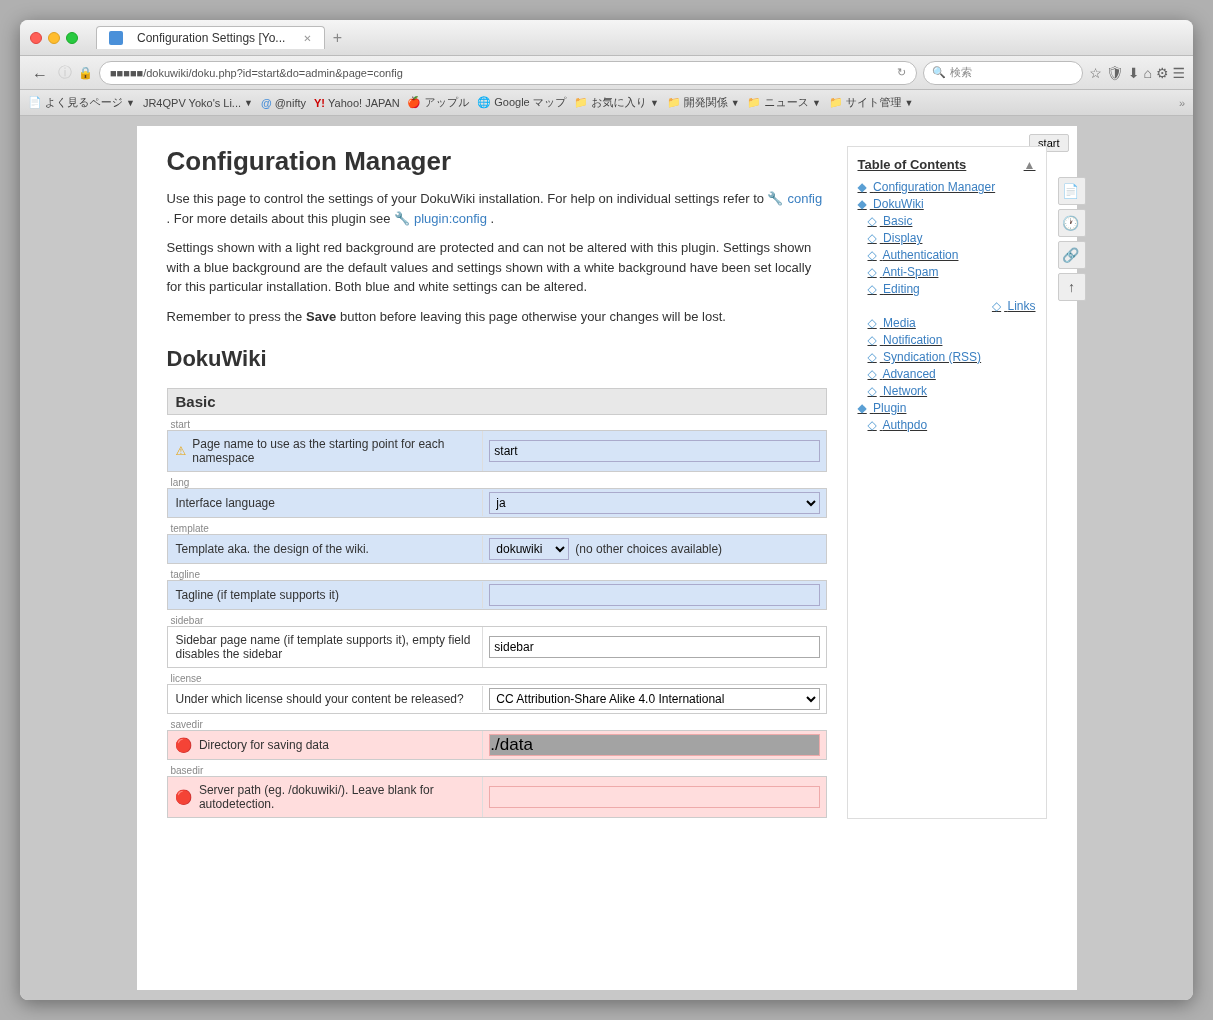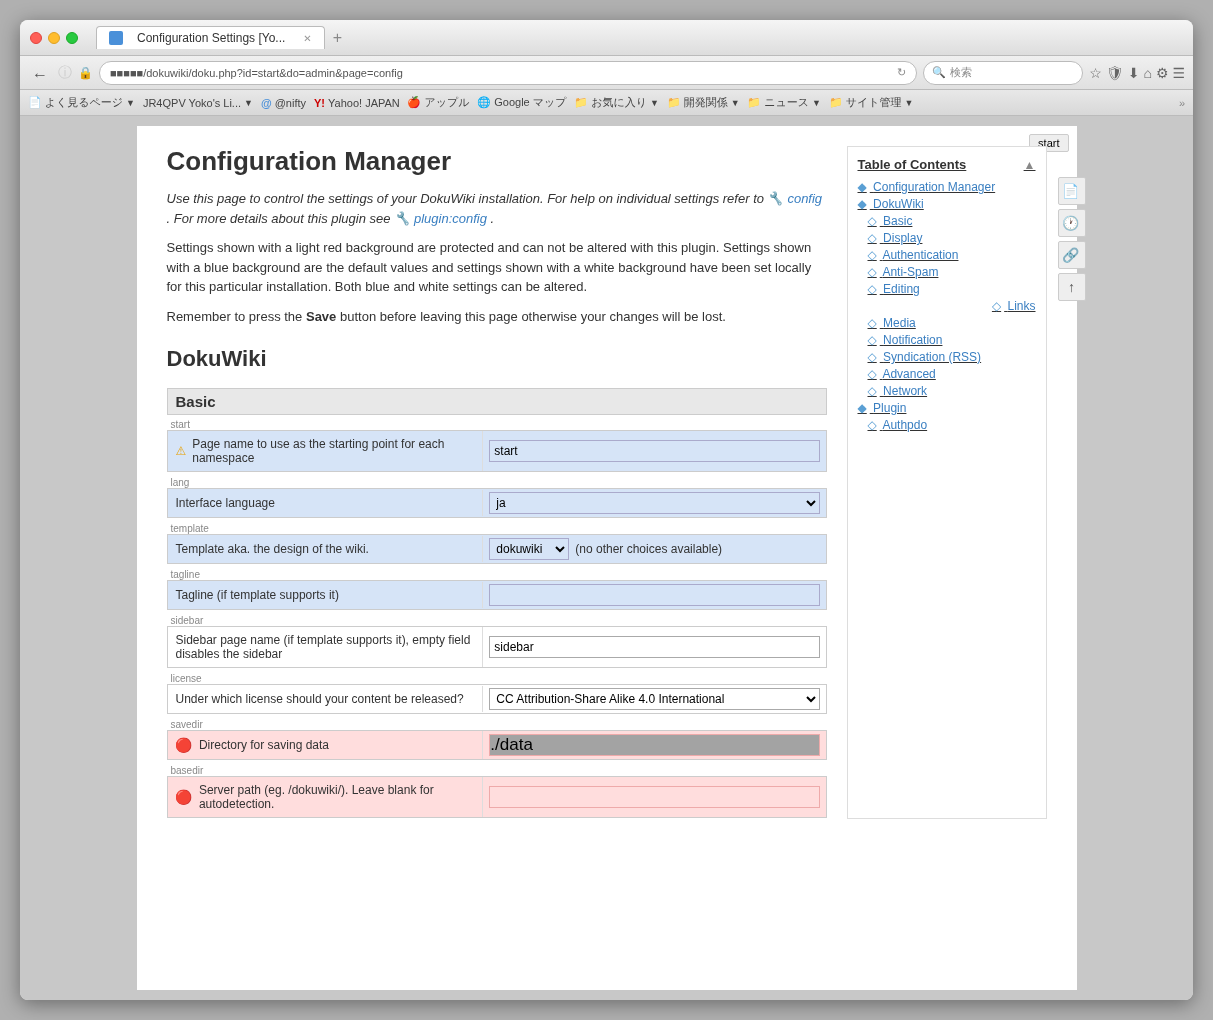--- a/index.html
+++ b/index.html
@@ -218,21 +218,20 @@
       font-weight: bold;
       color: #333;
       margin-bottom: 12px;
     }
 
     .description {
       font-size: 13px;
       color: #333;
       line-height: 1.5;
       margin-bottom: 10px;
-      font-style: italic;
     }
 
     .description a {
       color: #3a7fc1;
       text-decoration: none;
     }
 
     .info-box {
       font-size: 13px;
       color: #333;

